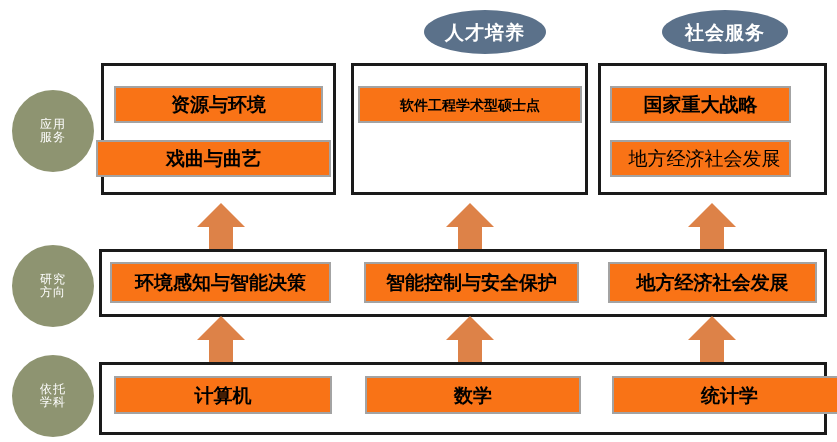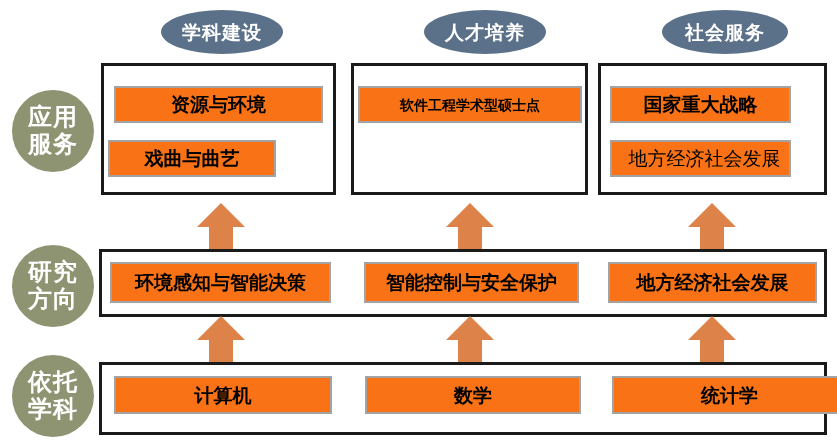--- a/index.html
+++ b/index.html
@@ -37,22 +37,22 @@
   
   .stage-badge {
     position: absolute;
     display: flex;
     flex-direction: column;
     align-items: center;
     justify-content: center;
     border-radius: 50%;
     background: #8e9471;
     color: #ffffff;
-    font-size: 24px;
-    font-weight: 700;
+    font-size: 12px;
+    font-weight: 400;
     letter-spacing: 1px;
     line-height: 1.12;
     white-space: nowrap;
   }
   .stage-badge span { display: block; }
 
   
   .outer-box {
     position: absolute;
     box-sizing: border-box;
@@ -83,23 +83,20 @@
   .arrow {
     position: absolute;
   }
   .arrow svg { display: block; }
 </style>
 </head>
 <body>
 
 <div id="canvas">
 
-  <div class="pill" style="left:161px; top:10px; width:122px; height:44px;">
-    <span>学科建设</span>
-  </div>
 
   <div class="pill" style="left:424px; top:10px; width:122px; height:44px;">
     <span>人才培养</span>
   </div>
 
   <div class="pill" style="left:662px; top:10px; width:126px; height:44px;">
     <span>社会服务</span>
   </div>
 
   <div class="stage-badge" style="left:12px; top:90px; width:82px; height:82px;">
@@ -113,21 +110,21 @@
   </div>
 
   <div class="stage-badge" style="left:12px; top:355px; width:82px; height:82px;">
     <span>依托</span>
     <span>学科</span>
   </div>
 
   <div class="outer-box" style="left:101px; top:63px; width:235px; height:132px;">
   </div>
   <div class="inner-box" style="left:114px; top:86px; width:209px; height:37px;">资源与环境</div>
-  <div class="inner-box" style="left:108px; top:140px; width:168px; height:37px;">戏曲与曲艺</div>
+  <div class="inner-box" style="left:96px; top:140px; width:235px; height:37px;">戏曲与曲艺</div>
 
   <div class="outer-box" style="left:351px; top:63px; width:237px; height:132px;">
   </div>
   <div class="inner-box tight" style="left:358px; top:86px; width:224px; height:37px;">软件工程学术型硕士点</div>
 
   <div class="outer-box" style="left:598px; top:63px; width:229px; height:132px;">
   </div>
   <div class="inner-box" style="left:610px; top:86px; width:181px; height:37px;">国家重大战略</div>
   <div class="inner-box light" style="left:610px; top:140px; width:181px; height:37px;padding-left:8px;">地方经济社会发展</div>
 

